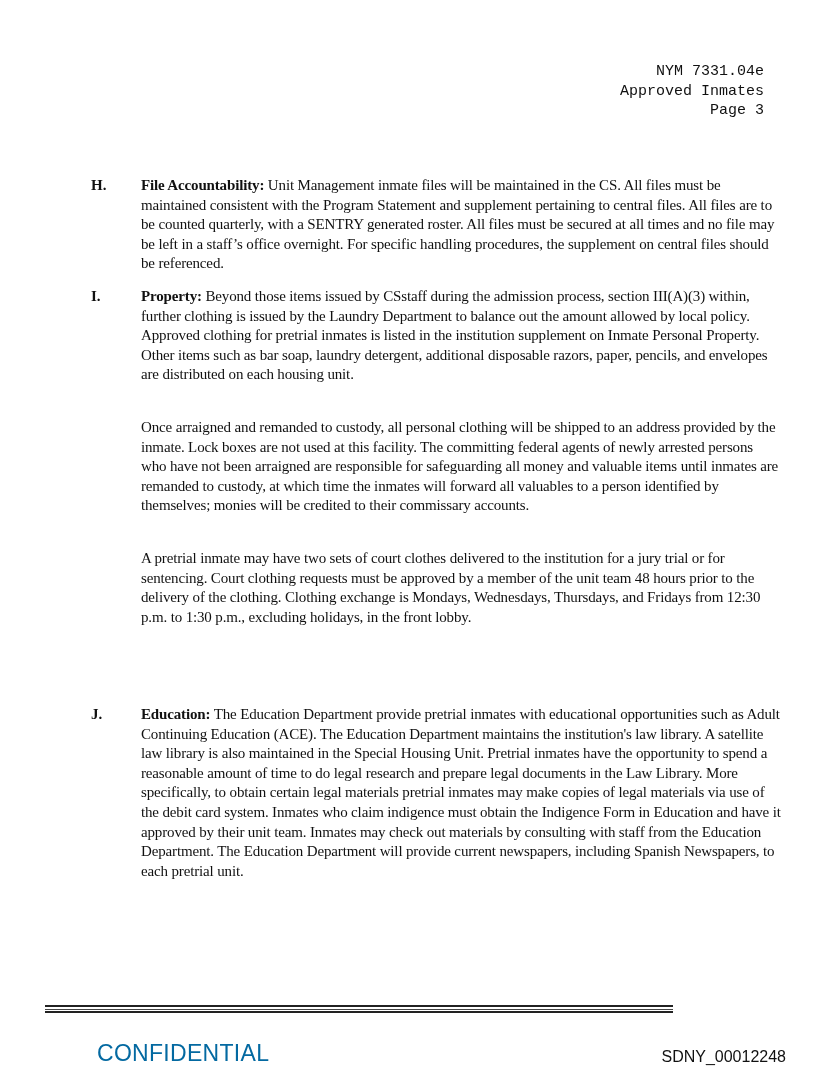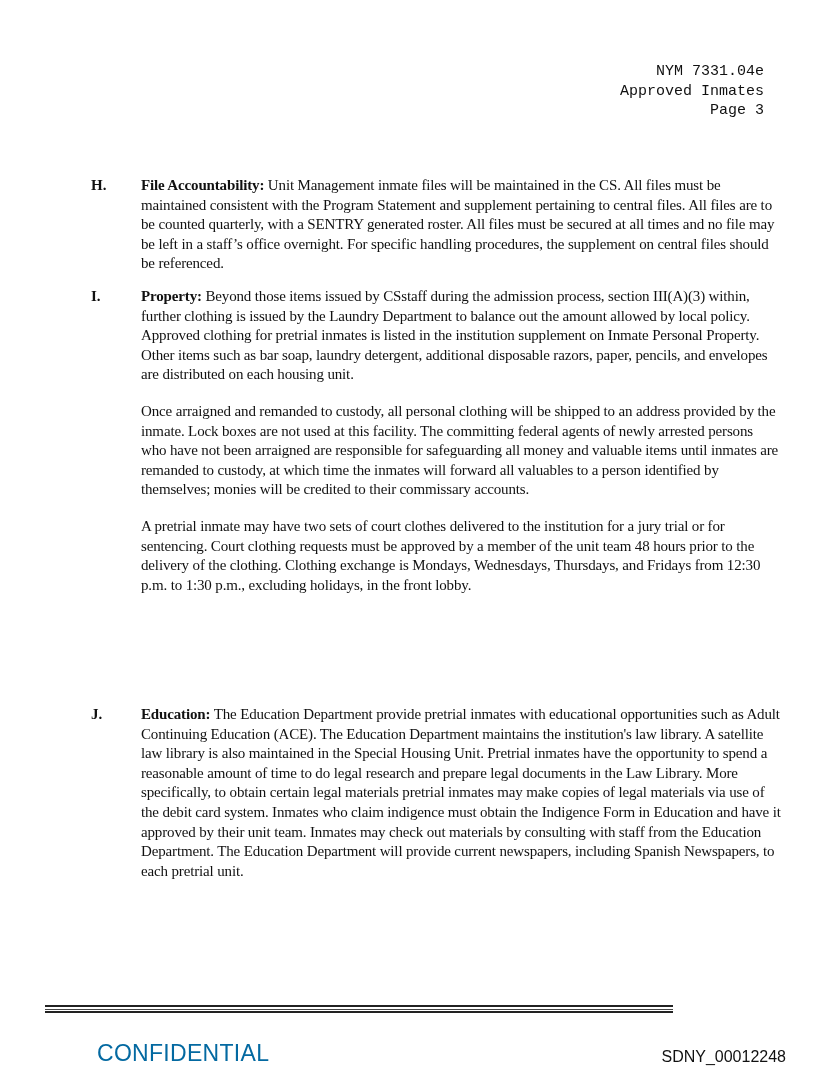--- a/index.html
+++ b/index.html
@@ -39,21 +39,21 @@
     }
     .section .body {
       margin-left: 50px;
       width: 640px;
     }
     .section p {
       margin: 0;
       letter-spacing: -0.15px;
     }
     .section p + p {
-      margin-top: 17px;
+      margin-top: 33px;
     }
     .section .heading {
       font-weight: bold;
     }
     #section-h { top: 176px; }
     #section-i { top: 287px; }
     #section-j { top: 705px; }
 
     .footer-rule-wrap {
       position: absolute;

